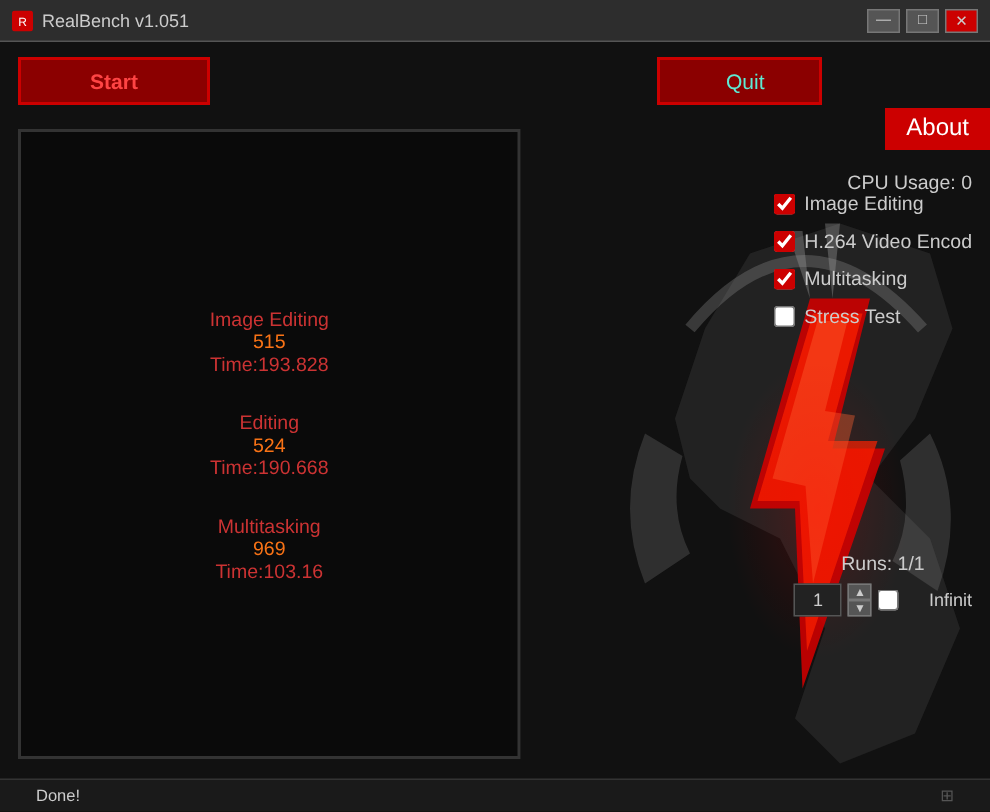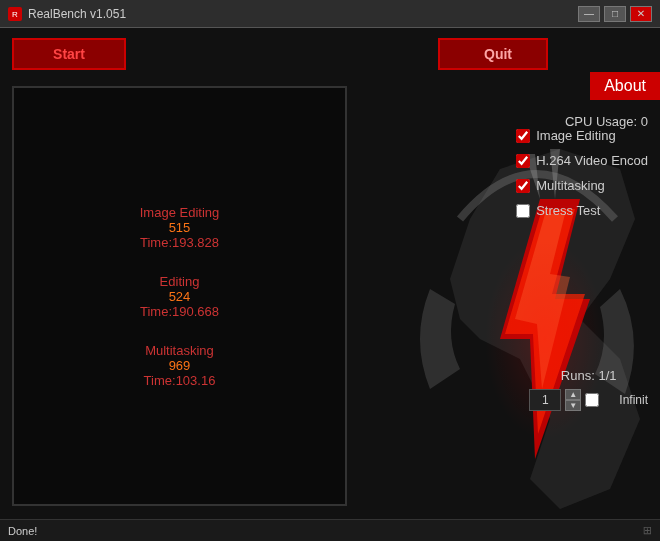--- a/index.html
+++ b/index.html
@@ -72,28 +72,28 @@
     }
 
     .btn-start {
       background: #8b0000;
       border: 2px solid #cc0000;
       color: #ff4444;
       font-size: 14px;
       font-weight: bold;
       padding: 6px 28px;
       cursor: pointer;
-      width: 114px;
+      width: 128px;
     }
     .btn-quit {
       background: #8b0000;
       border: 2px solid #cc0000;
-      color: #fca5a5;
+      color: #5eead4;
       font-size: 14px;
-      font-weight: bold;
+      font-weight: normal;
       padding: 6px 44px;
       cursor: pointer;
       width: 110px;
       margin-left: auto;
       margin-right: 100px;
     }
 
     
     .btn-about {
       position: absolute;
@@ -239,21 +239,21 @@
       position: absolute;
       bottom: 0;
       left: 0;
       right: 0;
       height: 22px;
       background: #1a1a1a;
       border-top: 1px solid #333;
       display: flex;
       align-items: center;
       justify-content: space-between;
-      padding: 0 8px;
+      padding: 0 24px;
       z-index: 10;
     }
     .status-text {
       color: #ccc;
       font-size: 11px;
     }
     .status-icon {
       color: #555;
       font-size: 11px;
     }

